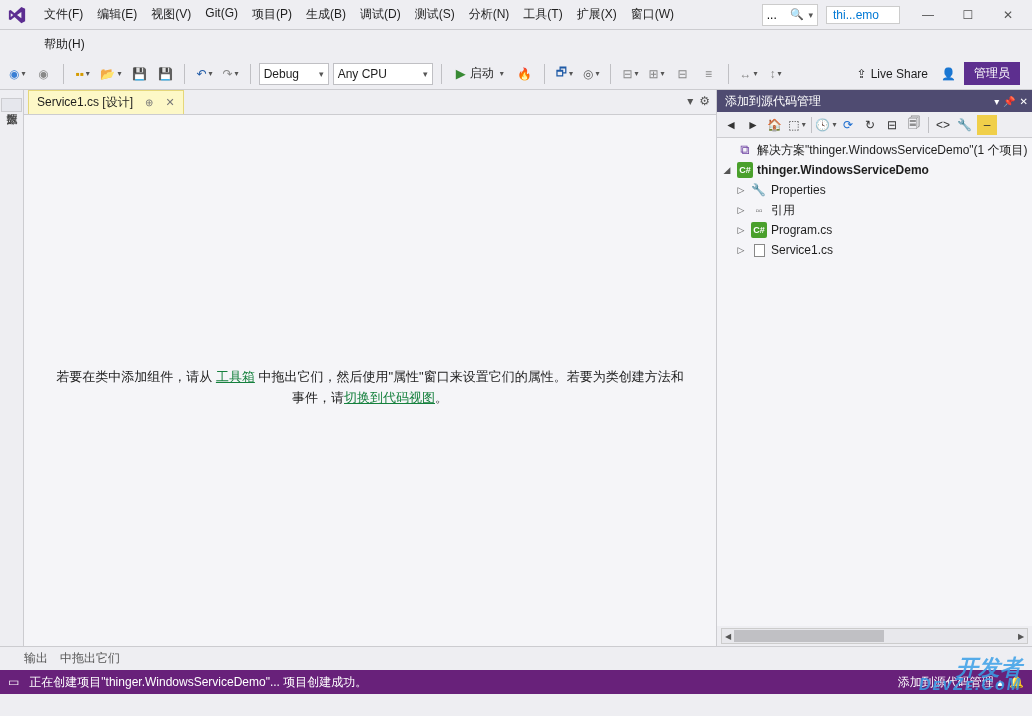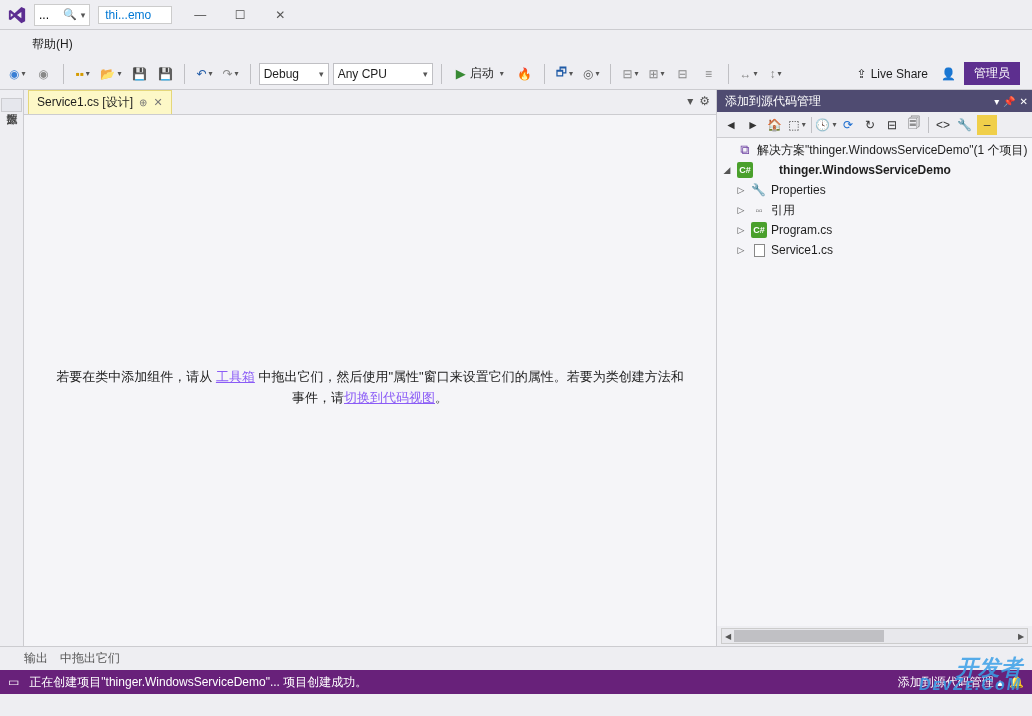--- a/index.html
+++ b/index.html
@@ -25,40 +25,40 @@
 .tb-combo .caret { font-size:9px; color:#555; margin-left:auto; padding-left:6px; }
 .start-btn { display:flex; align-items:center; gap:4px; padding:0 6px; height:24px; }
 .start-btn .play { color:#388a34; font-size:13px; }
 .admin-btn { background:#5d2f8f; color:#fff; padding:3px 10px; font-size:12px; margin-right:6px; }
 .liveshare { display:flex; align-items:center; gap:4px; padding:0 6px; }
 .main-area { display:flex; height:556px; }
 .left-rail { width:24px; background:#eeeef2; border-right:1px solid #ccccd0; display:flex; flex-direction:column; align-items:center; padding-top:8px; }
 .rail-tab { writing-mode:vertical-rl; font-size:11px; padding:6px 2px; background:#e6e7ed; border:1px solid #ccccd0; color:#444; }
 .editor-col { flex:1; display:flex; flex-direction:column; background:#eeeef2; }
 .doc-tabs { height:24px; background:#eeeef2; display:flex; align-items:flex-end; padding-left:4px; position:relative; }
-.doc-tab { background:#fdf8c7; border:1px solid #e5d77a; border-bottom:none; padding:3px 8px; font-size:12px; display:flex; align-items:center; gap:6px; }
+.doc-tab { background:#fdf8c7; border:1px solid #e5d77a; border-bottom:none; padding:3px 8px; font-size:12px; display:flex; align-items:center; gap:12px; }
 .doc-tab .pin { font-size:10px; color:#777; }
 .doc-tab .close { font-size:11px; color:#777; }
 .tab-right-icons { position:absolute; right:6px; top:4px; display:flex; gap:6px; color:#555; }
 .designer-surface { flex:1; background:#f5f5f8; border-top:1px solid #ccccd0; position:relative; }
 .designer-msg { position:absolute; top:252px; left:0; right:0; text-align:center; color:#222; font-size:13px; line-height:1.6; padding:0 30px; }
-.designer-msg a { color:#8b5cf6; text-decoration:underline; }
+.designer-msg a { color:#15803d; text-decoration:underline; }
 .right-panel { width:316px; background:#eeeef2; border-left:1px solid #ccccd0; display:flex; flex-direction:column; }
 .panel-header { background:#4f4b71; color:#fff; height:22px; display:flex; align-items:center; padding:0 8px; font-size:12px; position:relative; }
 .panel-header .hdr-icons { position:absolute; right:4px; display:flex; gap:4px; font-size:10px; }
 .panel-toolbar { height:26px; display:flex; align-items:center; padding:0 4px; gap:2px; border-bottom:1px solid #ccccd0; }
 .ptb-btn { width:20px; height:20px; display:flex; align-items:center; justify-content:center; font-size:12px; color:#333; }
 .ptb-sep { width:1px; height:16px; background:#c0c0c4; margin:0 2px; }
 .panel-search { height:24px; border:1px solid #ccc; margin:2px 4px; display:flex; align-items:center; background:#fff; padding:0 4px; font-size:12px; color:#777; }
 .panel-search .mag { margin-left:auto; color:#555; }
 .tree { flex:1; background:#f5f5f8; overflow:auto; font-size:12px; padding-top:2px; }
 .tree-row { display:flex; align-items:center; height:20px; padding-left:4px; gap:4px; white-space:nowrap; }
 .expander { width:12px; font-size:9px; color:#555; text-align:center; }
 .indent1 { padding-left:18px; }
-.bold { font-weight:bold;margin-left:22px; }
+.bold { font-weight:bold; }
 .hscroll { height:16px; background:#e8e8ec; margin:2px 4px; border:1px solid #ccc; position:relative; }
 .hscroll .thumb { position:absolute; left:12px; top:1px; height:12px; width:150px; background:#c0c0c4; }
 .hscroll .arrow { position:absolute; top:0; width:12px; height:14px; display:flex; align-items:center; justify-content:center; font-size:8px; color:#555; }
 .hscroll .arrow.l { left:0; } .hscroll .arrow.r { right:0; }
 .bottom-tabs { height:24px; background:#eeeef2; display:flex; align-items:center; padding-left:24px; gap:12px; font-size:12px; color:#555; border-top:1px solid #ccccd0; }
 .status-bar { height:24px; background:#68217a; color:#fff; display:flex; align-items:center; padding:0 8px; font-size:12px; gap:10px; }
 .status-right { margin-left:auto; display:flex; align-items:center; gap:6px; }
 .watermark { position:absolute; right:10px; bottom:24px; color:#3aa0e8; font-size:22px; font-weight:bold; font-style:italic; opacity:0.85; line-height:0.9; text-align:right; pointer-events:none; }
 .watermark .sub { font-size:16px; letter-spacing:2px; }
 .ic { display:inline-flex; width:16px; height:16px; align-items:center; justify-content:center; }
@@ -71,36 +71,50 @@
 </style>
 </head>
 <body>
 
 <div class="titlebar">
   <div class="vs-logo">
     <svg viewBox="0 0 32 32">
         <path fill="#5c2d91" d="M23 3l6 3v20l-6 3-11-10-6 5-3-1V9l3-1 6 5L23 3zm0 8l-7 5 7 5V11zM6 13v6l4-3-4-3z"></path>
       </svg>
   </div>
+  <div class="menus">
+    <span class="menu-item">文件(F)</span>
+    <span class="menu-item">编辑(E)</span>
+    <span class="menu-item">视图(V)</span>
+    <span class="menu-item">Git(G)</span>
+    <span class="menu-item">项目(P)</span>
+    <span class="menu-item">生成(B)</span>
+    <span class="menu-item">调试(D)</span>
+    <span class="menu-item">测试(S)</span>
+    <span class="menu-item">分析(N)</span>
+    <span class="menu-item">工具(T)</span>
+    <span class="menu-item">扩展(X)</span>
+    <span class="menu-item">窗口(W)</span>
+  </div>
   <div class="title-right">
     <div class="search-ctl">
       <input value="..." style="">
       <span style="font-size:11px;">🔍</span>
       <span class="srch-caret">▾</span>
     </div>
     <div class="proj-name">thi...emo</div>
     <div class="win-btns">
       <div class="win-btn">—</div>
       <div class="win-btn">☐</div>
       <div class="win-btn">✕</div>
     </div>
   </div>
 </div>
 <div class="menurow2">
-  <span class="menu-item" style="margin-left:18px">帮助(H)</span>
+  <span class="menu-item" style="margin-left:30px">帮助(H)</span>
 </div>
 
 <div class="toolbar">
   <div class="tb-btn tb-drop">
       <span style="color:#3a7fd4">◉</span>
     </div>
   <div class="tb-btn">
       <span style="color:#888">◉</span>
     </div>
   <div class="tb-sep"></div>

